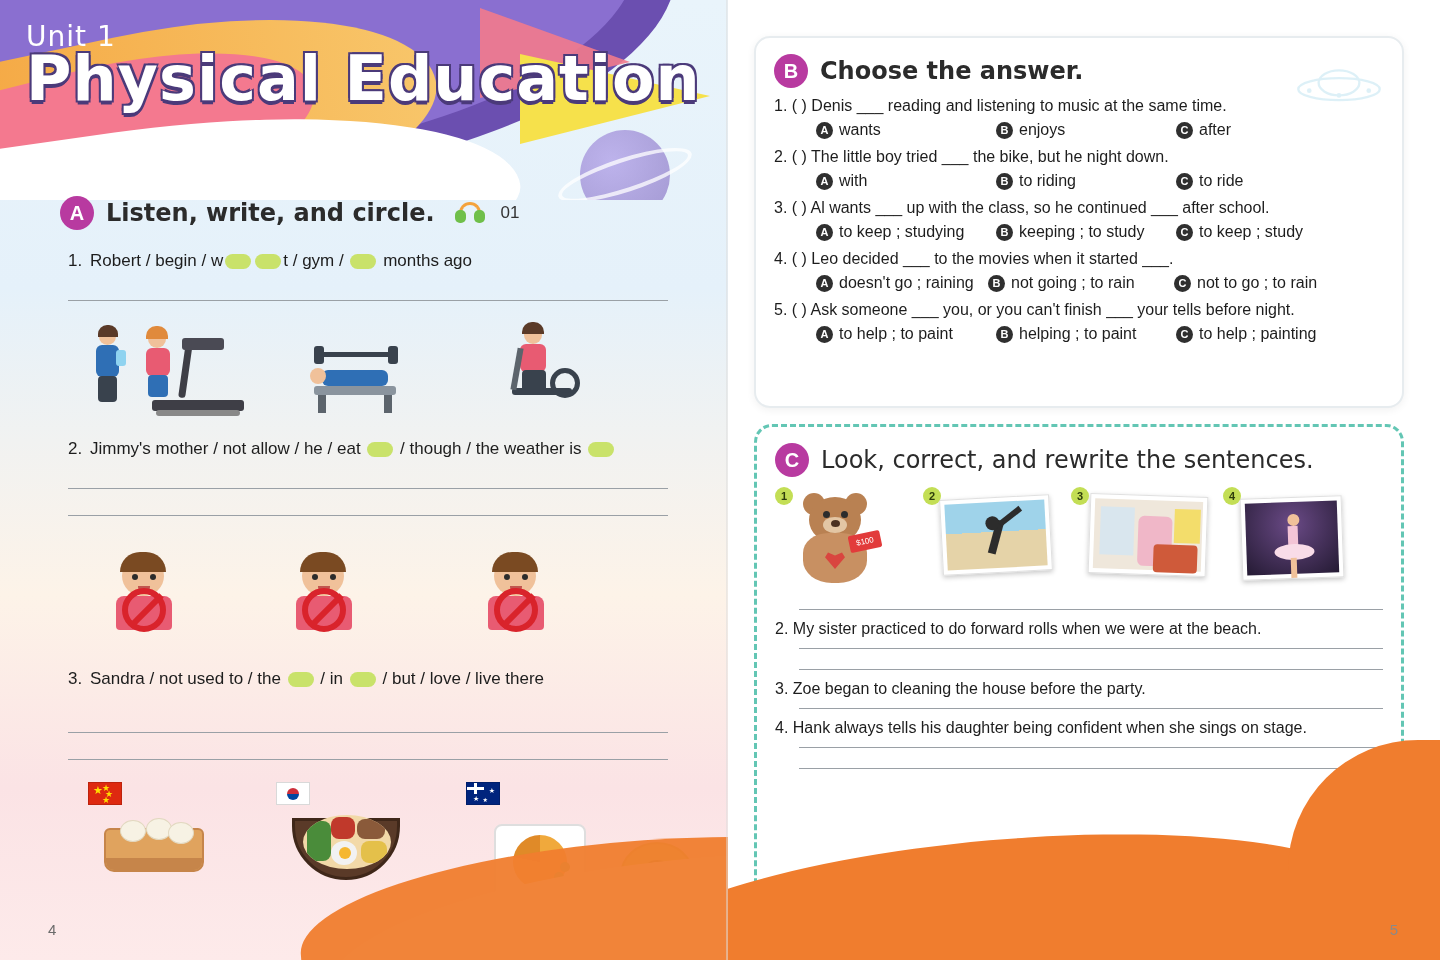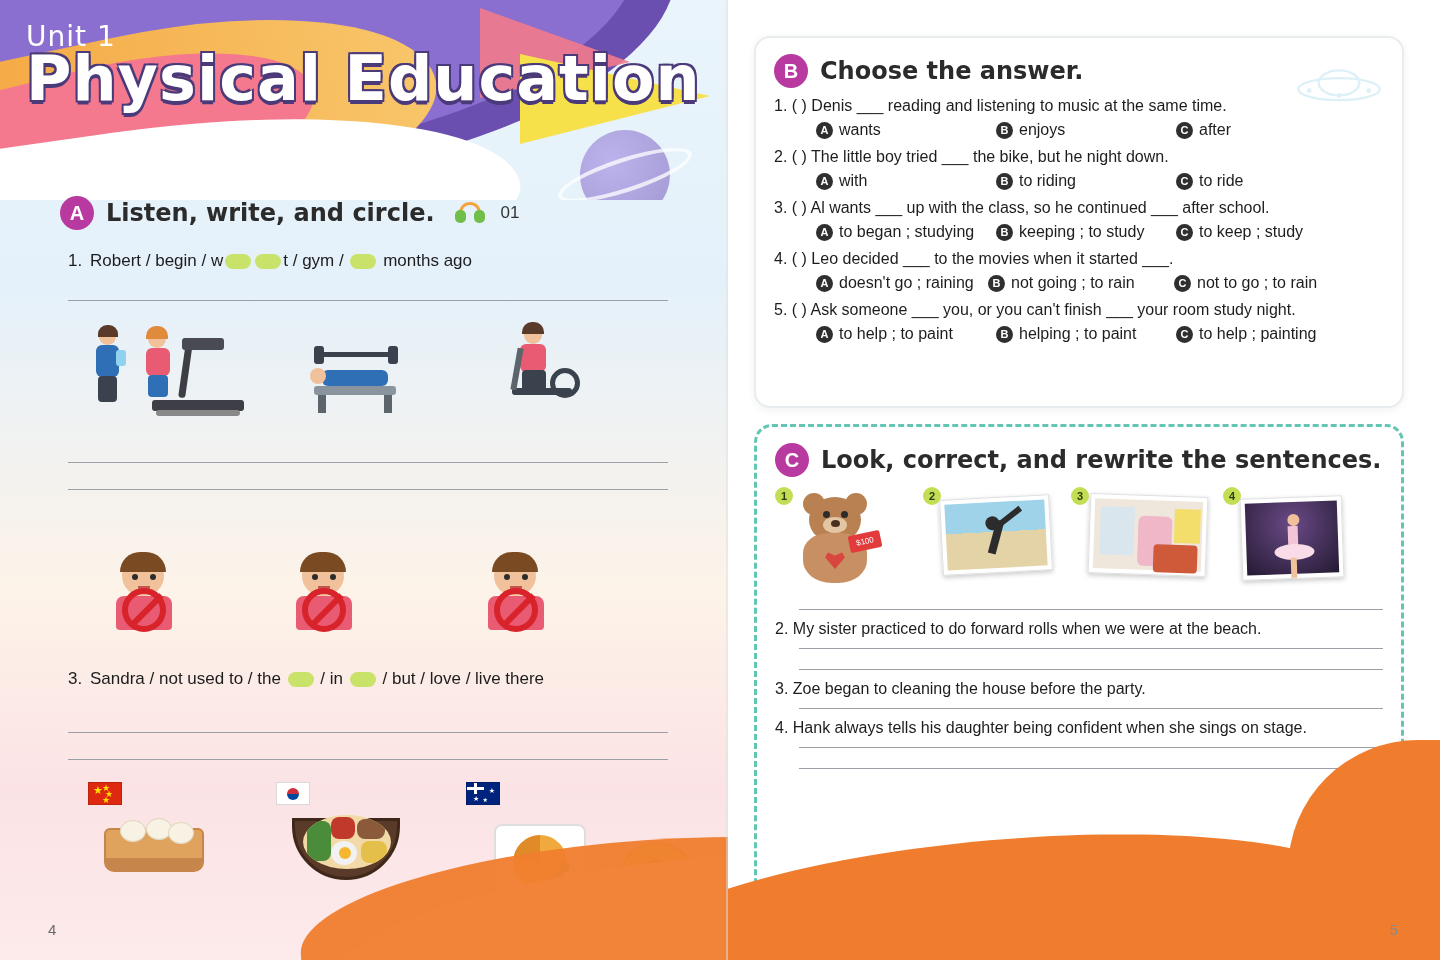--- a/index.html
+++ b/index.html
@@ -219,21 +219,21 @@
     flex:0 0 auto;
   }
   .b-q { font-size:16px; color:#1d1d1d; margin-top:9px; }
 
   .card-c {
     position:absolute; left:26px; top:424px; width:650px; height:500px;
     background:#ffffff; border:3px dashed #63c6b4; border-radius:18px;
     padding:16px 18px;
   }
   .c-head { display:flex; align-items:center; gap:12px; }
-  .c-title { font-size:24px; font-weight:bold; color:#2b2b2b; font-family:"DejaVu Sans", sans-serif; }
+  .c-title { font-size:24px; font-weight:normal; color:#2b2b2b; font-family:"DejaVu Sans", sans-serif; }
   .photos { position:relative; height:112px; margin-top:10px; }
   .photo { position:absolute; background:#fff; padding:4px; border:1px solid #e0e0e0; box-shadow:0 2px 5px rgba(0,0,0,.22); }
   .pnum {
     position:absolute; width:18px; height:18px; border-radius:50%;
     background:#c3de55; color:#2e3d0c; font-size:11px; font-weight:bold;
     display:flex; align-items:center; justify-content:center; z-index:4;
   }
   .c-item { font-size:16px; color:#1d1d1d; margin-top:10px; }
   .c-rule { border:0; border-top:1px solid #9aa0a6; margin:10px 0 0 24px; width:calc(100% - 24px); }
 
@@ -325,20 +325,23 @@
       <div style="position:absolute;left:24px;top:0;width:22px;height:12px;background:#5a3a28;border-radius:10px 10px 0 0;"></div>
       <div style="position:absolute;left:22px;top:22px;width:26px;height:28px;background:#e85b72;border-radius:6px;"></div>
       <div style="position:absolute;left:24px;top:48px;width:24px;height:22px;background:#39424d;border-radius:4px;"></div>
       <div style="position:absolute;left:14px;top:66px;width:60px;height:7px;background:#39424d;border-radius:3px;"></div>
       <div style="position:absolute;left:52px;top:46px;width:30px;height:30px;border:5px solid #39424d;border-radius:50%;"></div>
       <div style="position:absolute;left:16px;top:26px;width:6px;height:42px;background:#5c646c;transform:rotate(10deg);"></div>
     </div>
   </div>
 
   <div style="position:absolute; left:68px; top:436px; width:600px;">
+    <div class="q-line">
+      <span class="num">2.</span>Jimmy's mother / not allow / he / eat <span class="blob"></span> / though / the weather is <span class="blob"></span>
+    </div>
     <hr class="rule">
     <hr class="rule" style="margin-top:26px;">
   </div>
 
   <div style="position:absolute; left:110px; top:552px; width:520px; height:100px;">
     <div class="fig" style="left:0px; top:0;">
       <div style="position:absolute;left:12px;top:4px;width:42px;height:40px;background:#f0c19a;border-radius:50%;"></div>
       <div style="position:absolute;left:10px;top:0;width:46px;height:20px;background:#7a4a22;border-radius:22px 22px 0 0;"></div>
       <div style="position:absolute;left:22px;top:22px;width:6px;height:6px;background:#2c2c2c;border-radius:50%;"></div>
       <div style="position:absolute;left:40px;top:22px;width:6px;height:6px;background:#2c2c2c;border-radius:50%;"></div>
@@ -505,21 +508,21 @@
 
     <div>
       <div class="b-q">
         <span>3.</span>
         <span>(        )</span>
         <span>Al wants ___ up with the class, so he continued ___ after school.</span>
       </div>
       <div class="opt-row">
         <span class="opt" style="width:180px;">
             <span class="circ">A</span>
-            <span>to began ; studying</span>
+            <span>to keep ; studying</span>
           </span>
         <span class="opt" style="width:180px;">
             <span class="circ">B</span>
             <span>keeping ; to study</span>
           </span>
         <span class="opt">
             <span class="circ">C</span>
             <span>to keep ; study</span>
           </span>
       </div>
@@ -544,21 +547,21 @@
             <span class="circ">C</span>
             <span>not to go ; to rain</span>
           </span>
       </div>
     </div>
 
     <div>
       <div class="b-q">
         <span>5.</span>
         <span>(        )</span>
-        <span>Ask someone ___ you, or you can't finish ___ your room study night.</span>
+        <span>Ask someone ___ you, or you can't finish ___ your tells before night.</span>
       </div>
       <div class="opt-row">
         <span class="opt" style="width:180px;">
             <span class="circ">A</span>
             <span>to help ; to paint</span>
           </span>
         <span class="opt" style="width:180px;">
             <span class="circ">B</span>
             <span>helping ; to paint</span>
           </span>

